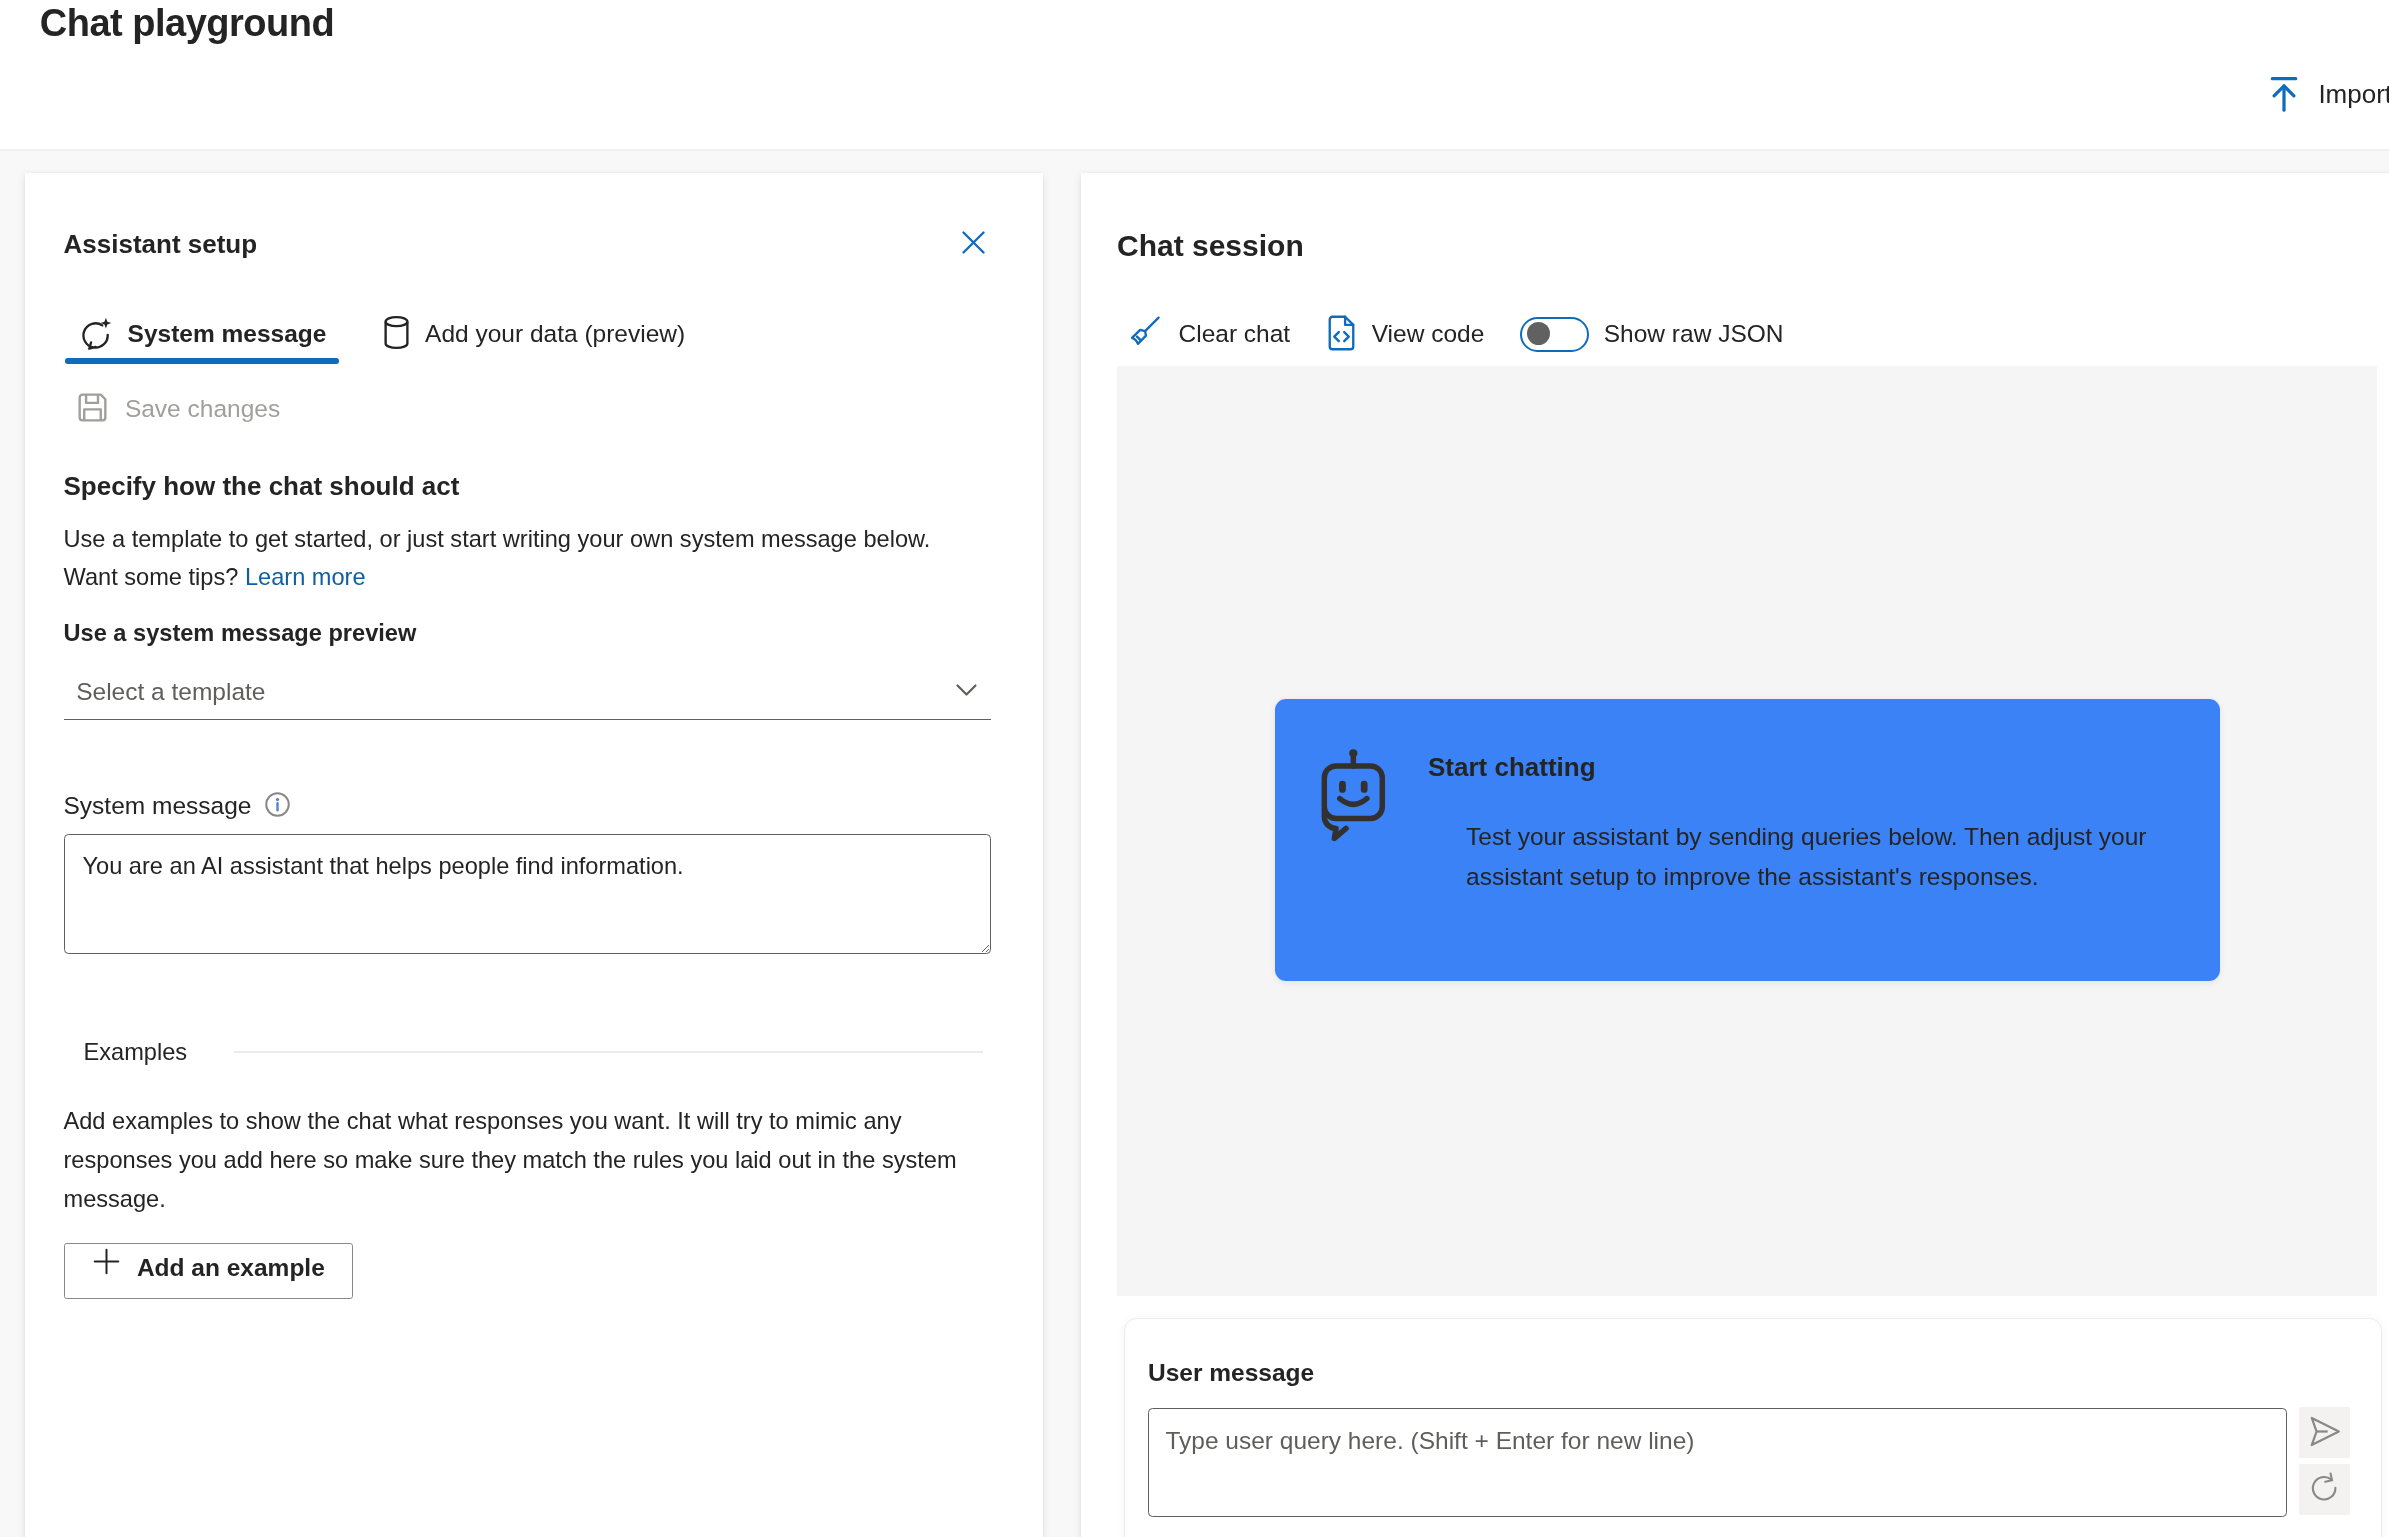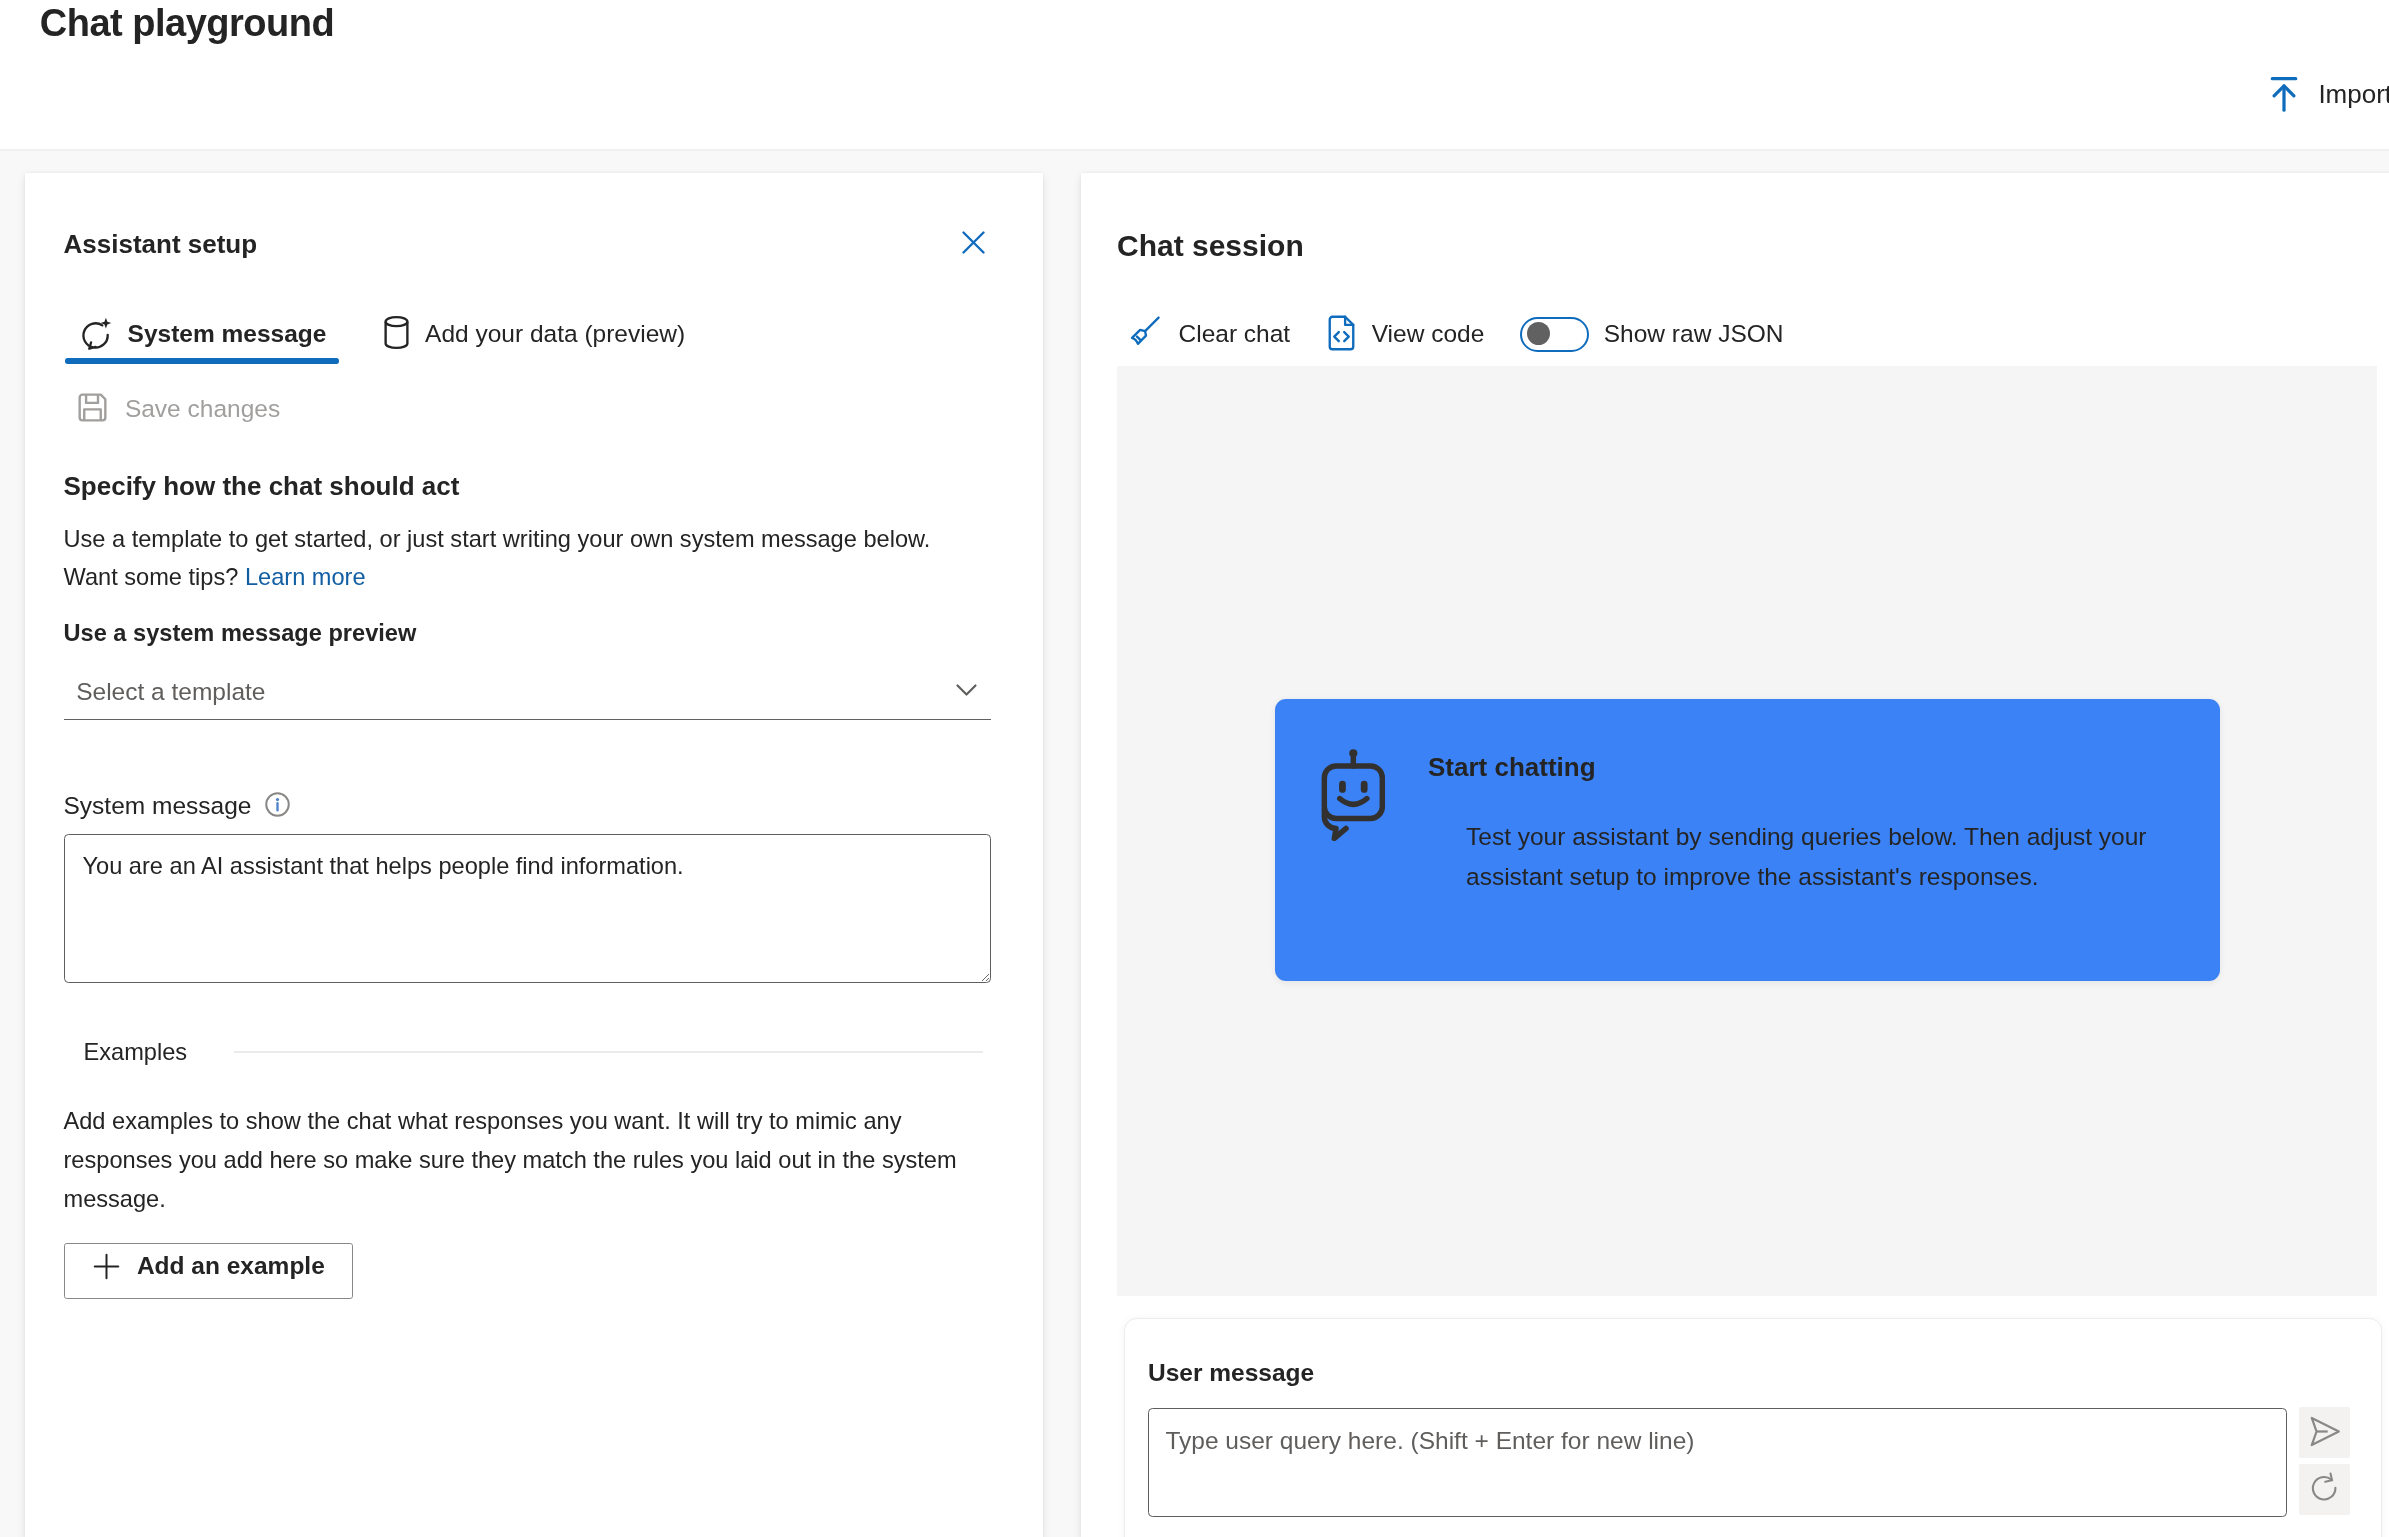--- a/index.html
+++ b/index.html
@@ -42,29 +42,29 @@
   .link { color:#115ea3; cursor:pointer; }
 
   .tpl-label { position:absolute; left:39px; top:447px; font-size:23.6px; font-weight:700; color:#242424; }
 
   .dropdown { position:absolute; left:39px; top:491px; width:927px; height:56px; border-bottom:1.8px solid #616161; display:flex; align-items:center; justify-content:space-between; padding:0 11px 0 12.7px; cursor:pointer; background:#fff; }
   .dropdown-placeholder { font-size:24.5px; color:#605e5c; }
 
   .sysmsg-label-row { position:absolute; left:39px; top:618px; display:flex; align-items:center; gap:12.7px; }
   .sysmsg-label { font-size:24.5px; color:#242424; }
 
-  .sysmsg-area { position:absolute; left:39px; top:661px; width:927px; height:149px; border:1.8px solid #605e5c; border-radius:4.5px; font-family:"Liberation Sans","DejaVu Sans",sans-serif; font-size:23.6px; color:#242424; padding:14.5px 18px; resize:vertical; line-height:33px; outline:none; background:#fff; }
+  .sysmsg-area { position:absolute; left:39px; top:661px; width:927px; height:120px; border:1.8px solid #605e5c; border-radius:4.5px; font-family:"Liberation Sans","DejaVu Sans",sans-serif; font-size:23.6px; color:#242424; padding:14.5px 18px; resize:vertical; line-height:33px; outline:none; background:#fff; }
 
   .examples-row { position:absolute; left:39px; top:861px; width:927px; height:36px; display:flex; align-items:center; }
   .examples-label { font-size:23.6px; color:#242424; margin-left:20px; white-space:nowrap; }
   .examples-divider { flex:1; height:1.8px; background:#edebe9; margin-left:47px; margin-right:7.3px; }
 
   .examples-text { position:absolute; left:39px; top:929px; width:918px; font-size:23.6px; line-height:39px; color:#242424; }
 
-  .add-example-btn { position:absolute; left:39px; top:1070px; height:56px; display:inline-flex; align-items:flex-start; gap:16.4px; padding:8px 27px; background:#fff; border:1.8px solid #8a8886; border-radius:2.7px; font-size:24.5px; font-weight:700; color:#242424; cursor:pointer; font-family:inherit; }
+  .add-example-btn { position:absolute; left:39px; top:1070px; height:56px; display:inline-flex; align-items:flex-end; gap:16.4px; padding:16px 27px; background:#fff; border:1.8px solid #8a8886; border-radius:2.7px; font-size:24.5px; font-weight:700; color:#242424; cursor:pointer; font-family:inherit; }
 
   
   .cs-title { position:absolute; left:36px; top:56px; font-size:30px; font-weight:700; color:#242424; }
 
   .cs-toolbar { position:absolute; left:47px; top:133px; height:56px; display:flex; align-items:center; }
   .toolbar-cmd { display:flex; align-items:center; gap:14.5px; cursor:pointer; }
   .toolbar-cmd .cmd-label { font-size:24.5px; color:#242424; white-space:nowrap; } .gap40 { width:36px; }
 
   .toggle { position:relative; width:69px; height:35px; border:2.7px solid #0f6cbd; border-radius:18px; background:#fff; cursor:pointer; flex:none; }
   .toggle-knob { position:absolute; left:4.5px; top:3.2px; width:23px; height:23px; border-radius:50%; background:#616161; }

